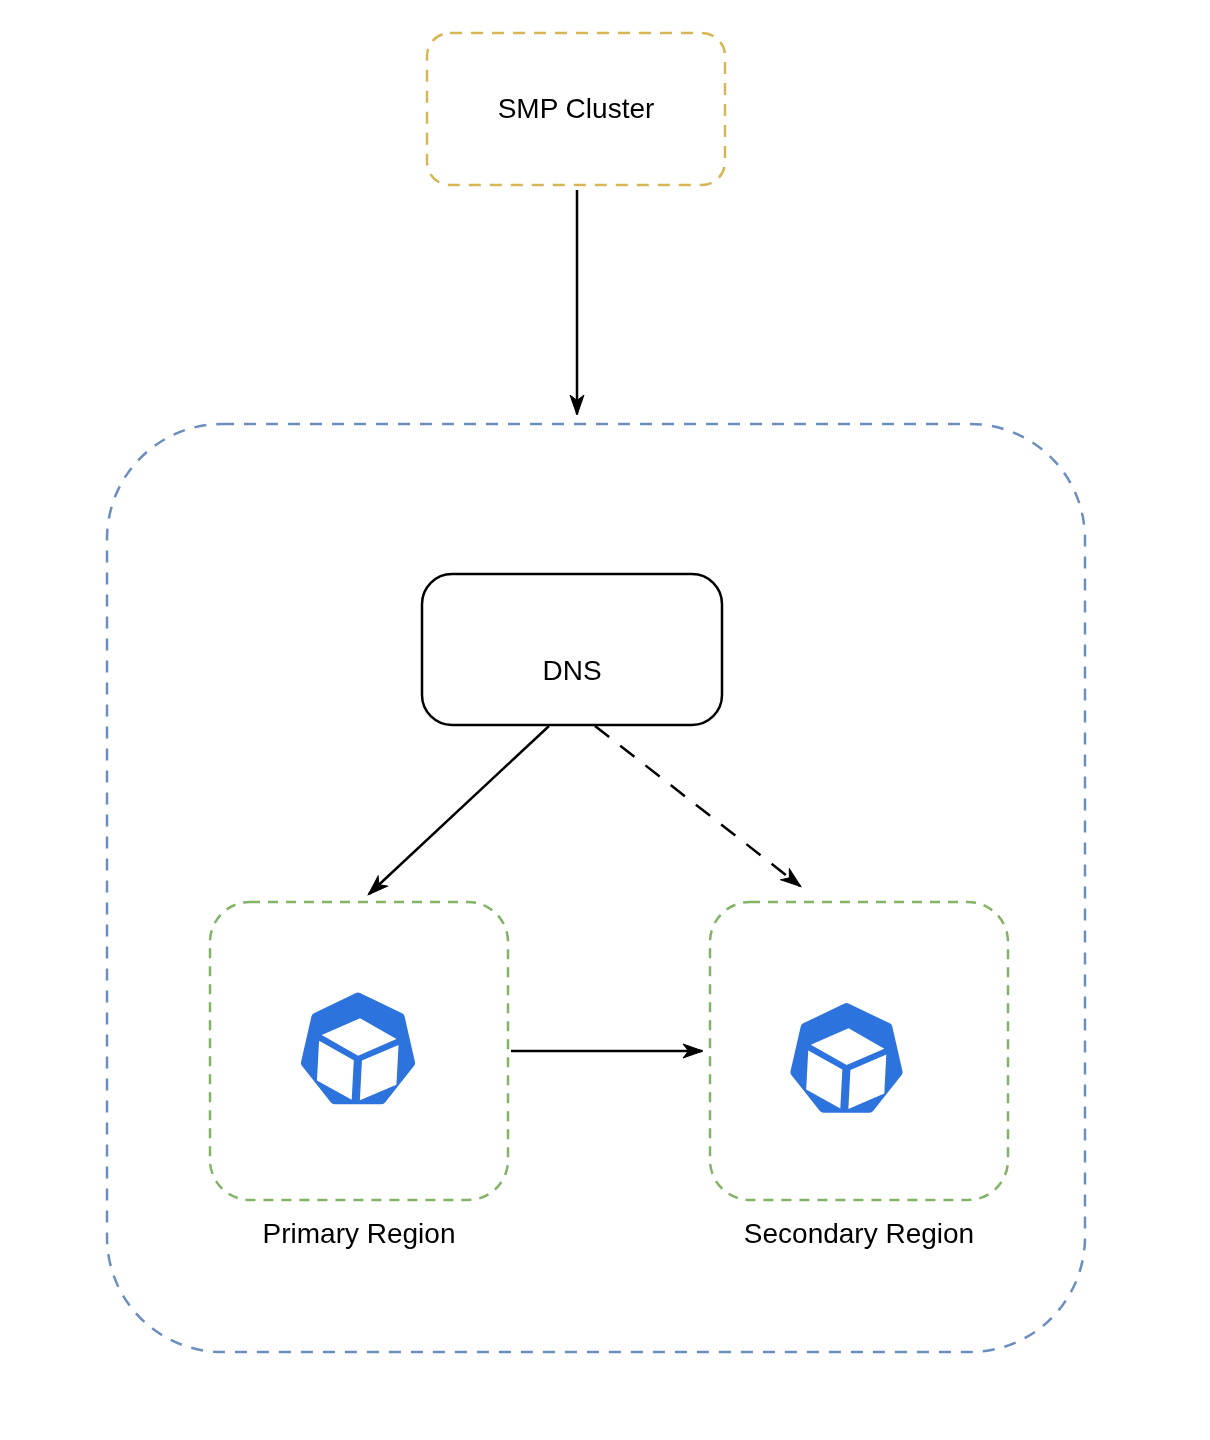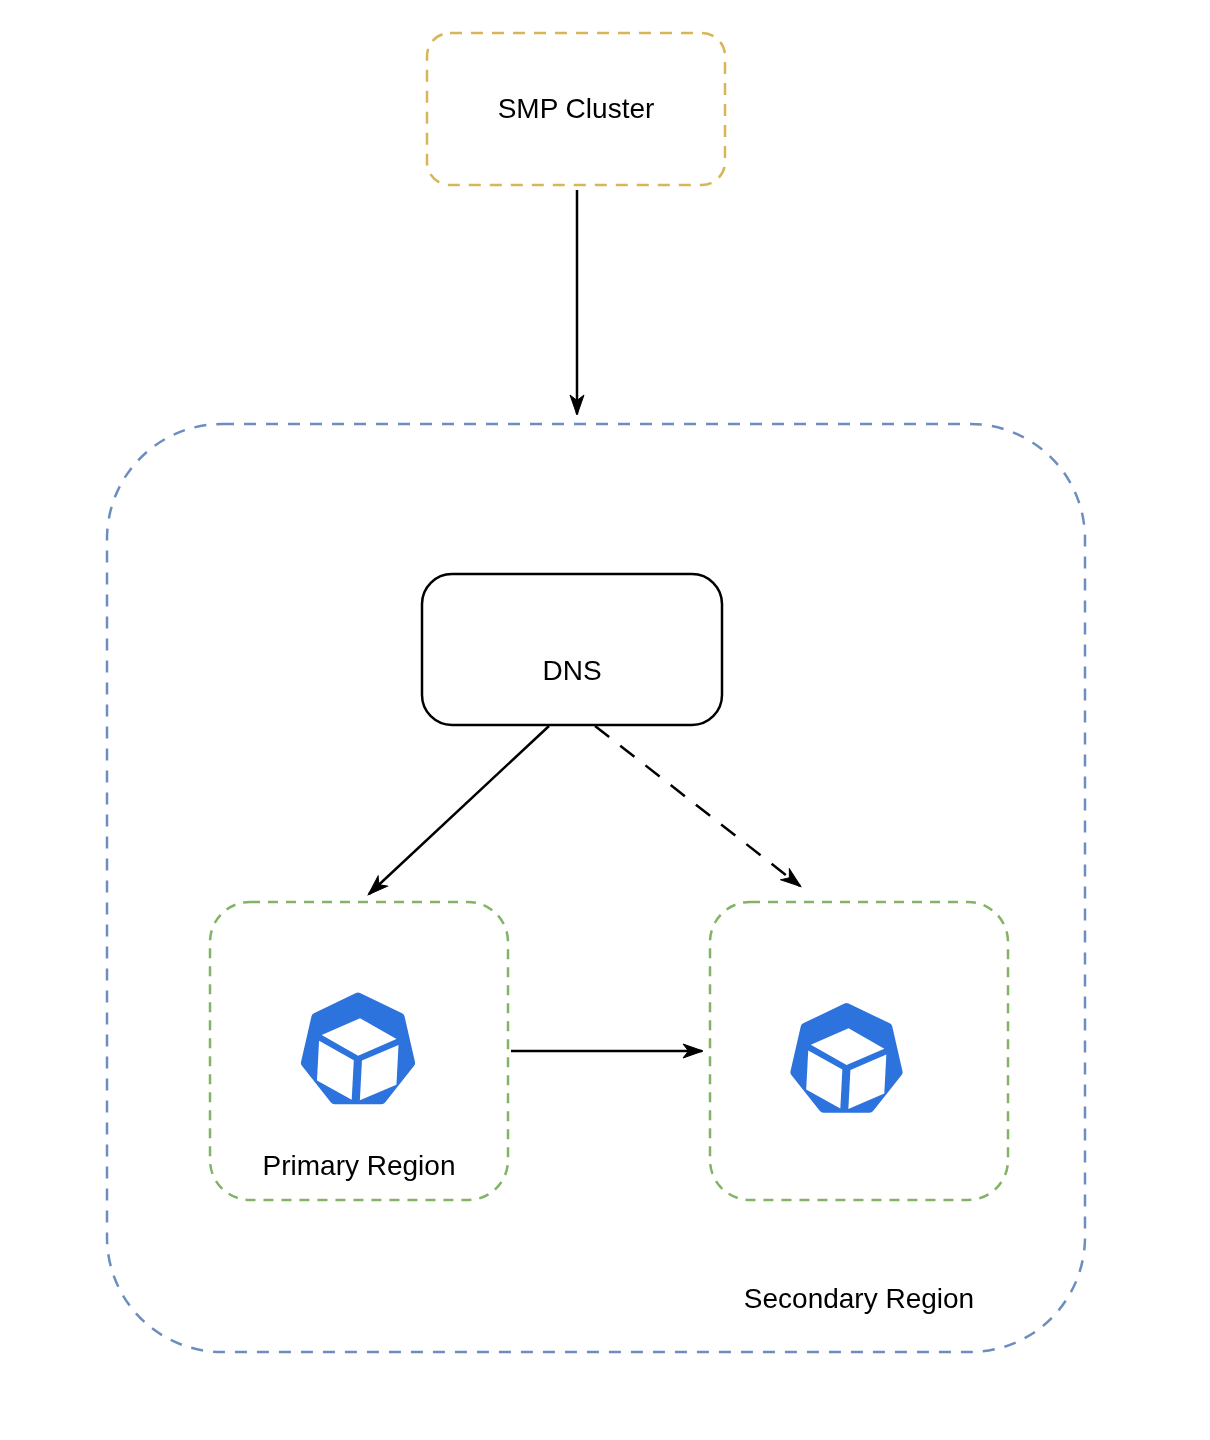--- a/index.html
+++ b/index.html
@@ -26,22 +26,22 @@
     align-items: center;
     justify-content: center;
     text-align: center;
     font-size: 28px;
     color: #000000;
     line-height: 1.2;
     pointer-events: none;
   }
   .label-smp    { left: 427px; top: 33px;   width: 298px; height: 152px; }
   .label-dns    { left: 422px; top: 574px;  width: 300px; height: 193px; }
-  .label-primary   { left: 210px; top: 1144px; width: 298px; height: 44px; text-align: center; }
-  .label-secondary { left: 710px; top: 1277px; width: 298px; height: 44px; }
+  .label-primary   { left: 210px; top: 1212px; width: 298px; height: 44px; text-align: center; }
+  .label-secondary { left: 710px; top: 1212px; width: 298px; height: 44px; }
 </style>
 </head>
 <body>
 
 <div class="canvas">
 
   <svg class="diagram-svg" width="1210" height="1440" viewBox="0 0 1210 1440">
     <defs>
       <marker id="arrowhead" markerWidth="24" markerHeight="18" refX="20" refY="8" orient="auto" markerUnits="userSpaceOnUse">
         <path d="M1,1 L21,8 L1,15 L6.5,8 Z" fill="#000000" stroke="#000000" stroke-width="1"></path>

